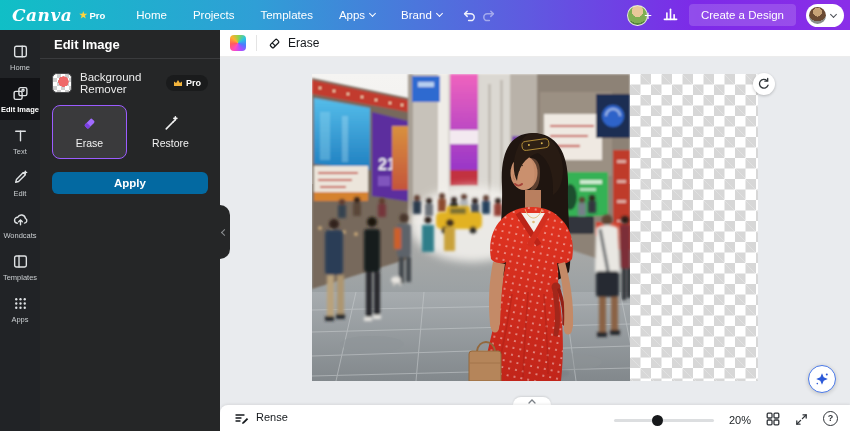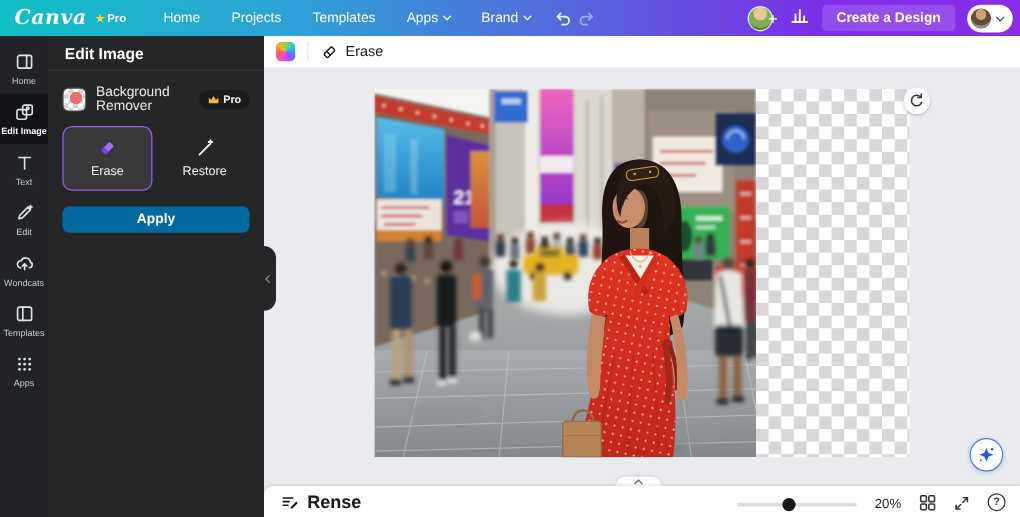--- a/index.html
+++ b/index.html
@@ -18,21 +18,21 @@
   .pro-tag .star { color:#ffd43b; font-size:9px; }
   .menu { display:flex; align-items:center; margin-left:18px; }
   .menu button { color:#fff; font-size:11.5px; font-weight:500; padding:0 13px; height:30px; display:flex; align-items:center; gap:5px; }
   .chev { width:5px; height:5px; border-right:1.4px solid #fff; border-bottom:1.4px solid #fff; transform:rotate(45deg); margin-top:-3px; }
   .history { display:flex; align-items:center; margin-left:6px; gap:4px; }
   .history svg { display:block; }
   .nav-right { display:flex; align-items:center; gap:10px; margin-right:6px; }
   .avatar1 { width:21px; height:21px; border-radius:50%; border:1.5px solid rgba(255,255,255,.8);
     background:radial-gradient(circle at 50% 28%, #e8c89a 0 34%, #7fae53 35% 70%, #55853e 71%); }
   .plus { color:#fff; font-size:13px; font-weight:500; margin-left:-4px; }
-  .create-btn { background:rgba(255,255,255,.16); border-radius:4px; color:#fff; font-size:11.5px; font-weight:700; padding:5px 12px; }
+  .create-btn { background:rgba(255,255,255,.16); border-radius:4px; color:#fff; font-size:11.5px; font-weight:400; padding:5px 12px; }
   .profile-pill { background:#fff; border-radius:13px; height:23px; display:flex; align-items:center; gap:5px; padding:2px 8px 2px 3px; }
   .avatar2 { width:17px; height:17px; border-radius:50%;
     background:radial-gradient(circle at 50% 30%, #c7a277 0 30%, #6b4a33 31% 62%, #8a8d88 63%); }
   .chev-dark { width:5px; height:5px; border-right:1.4px solid #4a4e55; border-bottom:1.4px solid #4a4e55; transform:rotate(45deg); margin-top:-2px; }
 
   
   .rail { position:absolute; top:30px; left:0; width:40px; bottom:0; background:#212326; z-index:25; display:flex; flex-direction:column; padding-top:6px; }
   .rail-item { width:40px; padding:7px 0 6px; display:flex; flex-direction:column; align-items:center; gap:3px; }
   .rail-item span { font-size:7.5px; color:#c9cdd0; }
   .rail-item svg { display:block; stroke:#dfe2e4; fill:none; stroke-width:1.3; stroke-linecap:round; stroke-linejoin:round; }
@@ -75,21 +75,21 @@
     background-image:
       linear-gradient(45deg,#d7d7d7 25%,transparent 25%,transparent 75%,#d7d7d7 75%),
       linear-gradient(45deg,#d7d7d7 25%,transparent 25%,transparent 75%,#d7d7d7 75%);
     background-size:21px 21px; background-position:0 0, 10.5px 10.5px; }
   .refresh-btn { position:absolute; left:533px; top:16px; width:22px; height:22px; border-radius:50%; background:#fff; box-shadow:0 1px 3px rgba(0,0,0,.22); display:flex; align-items:center; justify-content:center; }
   .assistant-btn { position:absolute; left:588px; top:308px; width:28px; height:28px; border-radius:50%; background:#fff; border:1.5px solid #4a79e8; box-shadow:0 1px 4px rgba(0,0,0,.18); display:flex; align-items:center; justify-content:center; }
   .bottom-tab { position:absolute; left:293px; bottom:0; width:38px; height:8px; background:#fff; border-radius:10px 10px 0 0; box-shadow:0 -1px 2px rgba(0,0,0,.10); display:flex; align-items:flex-end; justify-content:center; }
 
   
   .statusbar { position:absolute; left:0; right:0; bottom:0; height:26px; background:#fff; border-top-left-radius:8px; box-shadow:0 -1px 3px rgba(0,0,0,.08); display:flex; align-items:center; justify-content:space-between; padding:0 12px 0 14px; z-index:6; }
-  .sb-left { display:flex; align-items:center; gap:7px; font-size:15px; font-weight:700; color:#14181c; }
+  .sb-left { display:flex; align-items:flex-start; gap:7px; font-size:11px; font-weight:400; color:#14181c; }
   .sb-right { display:flex; align-items:flex-end; gap:15px; }
   .zoom-slider { position:relative; width:100px; height:11px; }
   .zoom-track { position:absolute; left:0; right:0; top:4px; height:3px; background:#dcdee0; border-radius:2px; }
   .zoom-knob { position:absolute; left:38px; top:0; width:11px; height:11px; border-radius:50%; background:#17191b; }
   .zoom-val { font-size:11px; font-weight:500; color:#22262a; }
   .help-btn { width:15px; height:15px; border-radius:50%; border:1.4px solid #31353a; color:#31353a; font-size:9px; font-weight:700; display:flex; align-items:center; justify-content:center; }
 </style>
 </head>
 <body>
 

